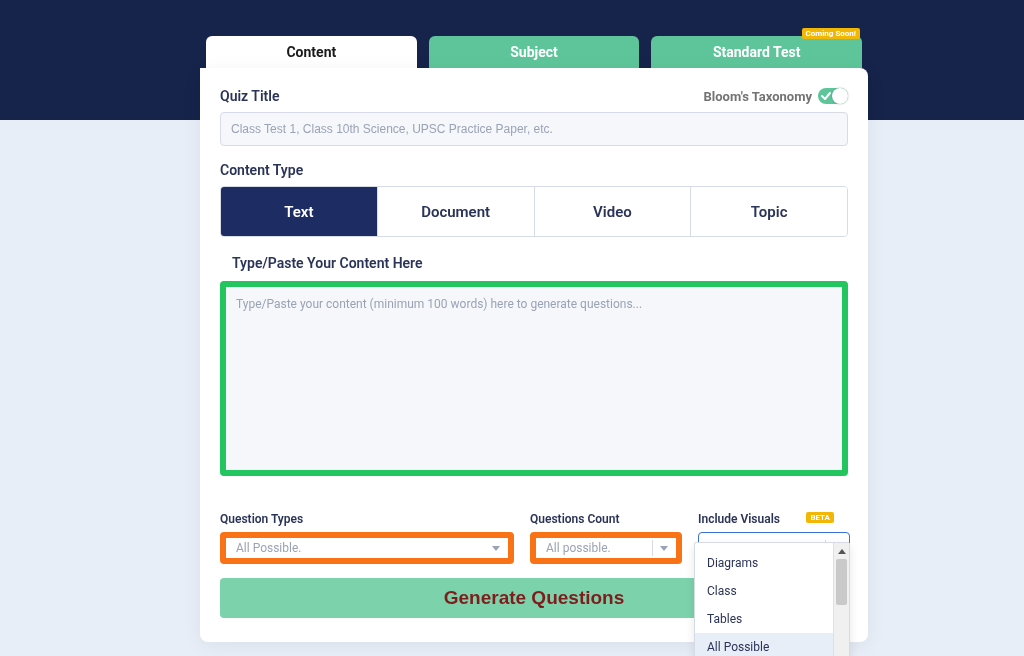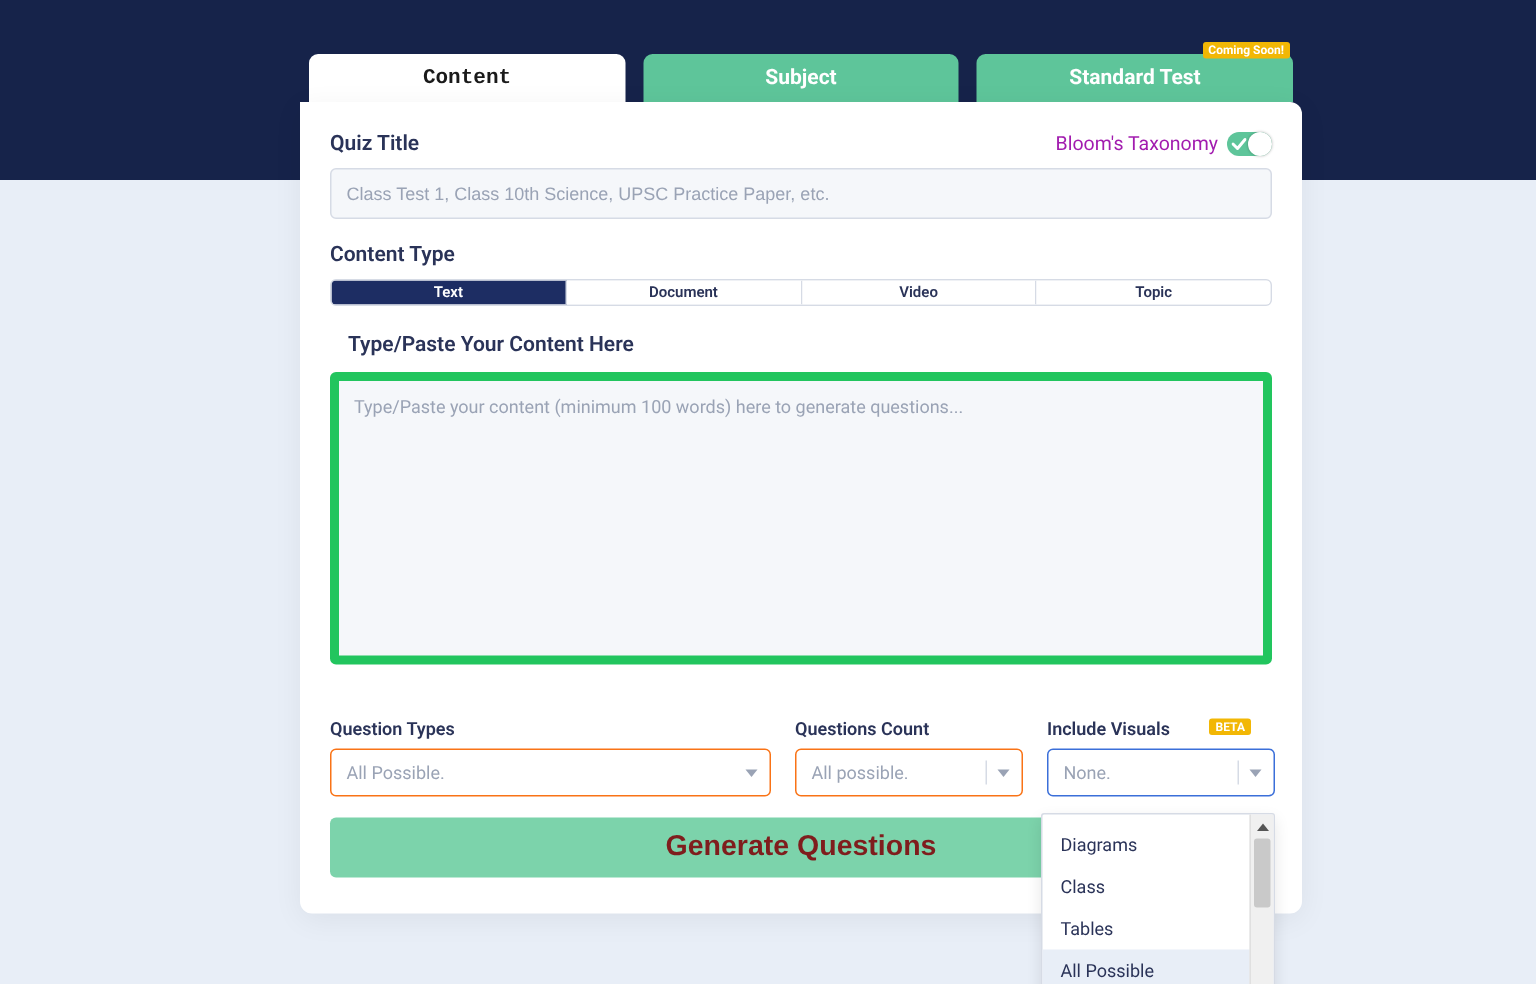--- a/index.html
+++ b/index.html
@@ -31,21 +31,21 @@
     height: 32px;
     border-radius: 6px 6px 0 0;
     display: flex;
     align-items: center;
     justify-content: center;
     font-weight: 700;
     font-size: 14px;
     cursor: pointer;
     position: relative;
   }
-  .tab-active { background: #fff; color: #1a1a1a; font-family: Liberation Mono, monospace; }
+  .tab-active { background: #fff; color: #1a1a1a; }
   .tab-green  { background: #5ec59a; color: #fff; }
   .badge-soon {
     position: absolute;
     top: -8px; right: 2px;
     background: #f2b705;
     color: #fff;
     font-size: 8px;
     font-weight: 700;
     padding: 1px 4px;
     border-radius: 2px;
@@ -72,22 +72,22 @@
     font-weight: 600;
     color: #2a3358;
   }
   .bloom {
     display: flex;
     align-items: center;
     gap: 6px;
   }
   .bloom-text {
     font-size: 13px;
-    font-weight: 400;
-    color: #a21caf;
+    font-weight: 700;
+    color: #737373;
   }
   .toggle {
     width: 30px; height: 16px;
     background: #5ec59a;
     border-radius: 10px;
     position: relative;
   }
   .toggle svg {
     position: absolute; left: 3px; top: 3px;
   }
@@ -113,25 +113,25 @@
   .seg {
     display: flex;
     border: 1px solid #d6dbe5;
     border-radius: 4px;
     overflow: hidden;
     margin-top: 8px;
     margin-bottom: 18px;
   }
   .seg-btn {
     flex: 1;
-    height: 16px;
+    height: 49px;
     display: flex;
     align-items: center;
     justify-content: center;
-    font-size: 10px;
+    font-size: 15px;
     font-weight: 600;
     color: #2a3358;
     border-right: 1px solid #d6dbe5;
     cursor: pointer;
     background: #fff;
   }
   .seg-btn:last-child { border-right: none; }
   .seg-active { background: #1d2d63; color: #fff; }
   .content-label {
     font-size: 14px;
@@ -177,21 +177,21 @@
     right: 16px; top: 0;
     background: #f2b705;
     color: #fff;
     font-size: 8px;
     font-weight: 700;
     padding: 1px 4px;
     border-radius: 2px;
   }
   .select {
     height: 32px;
-    border: 1px solid #f97316;
+    border: 6px solid #f97316;
     border-radius: 4px;
     background: #fff;
     display: flex;
     align-items: center;
     justify-content: space-between;
     padding: 0 8px 0 10px;
     font-size: 12px;
     color: #9aa3b5;
     cursor: pointer;
   }

